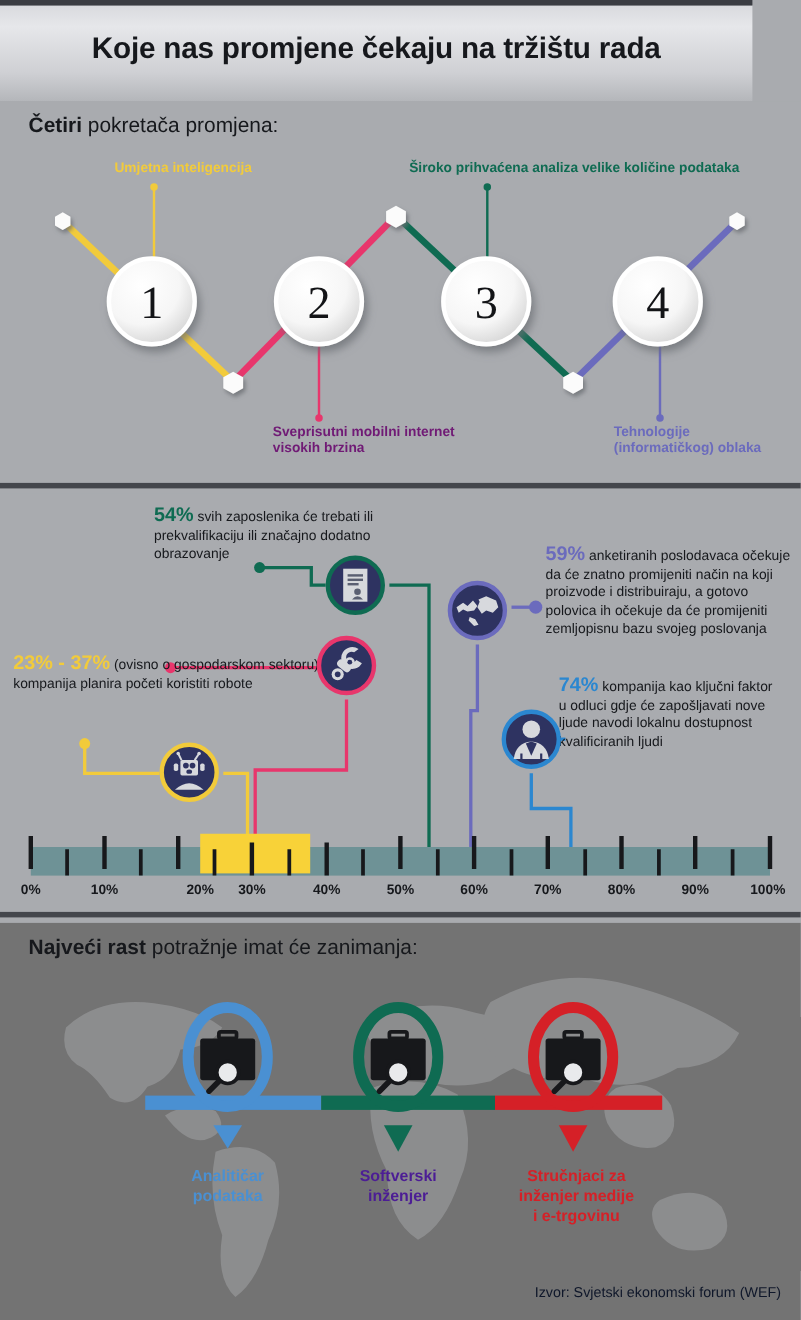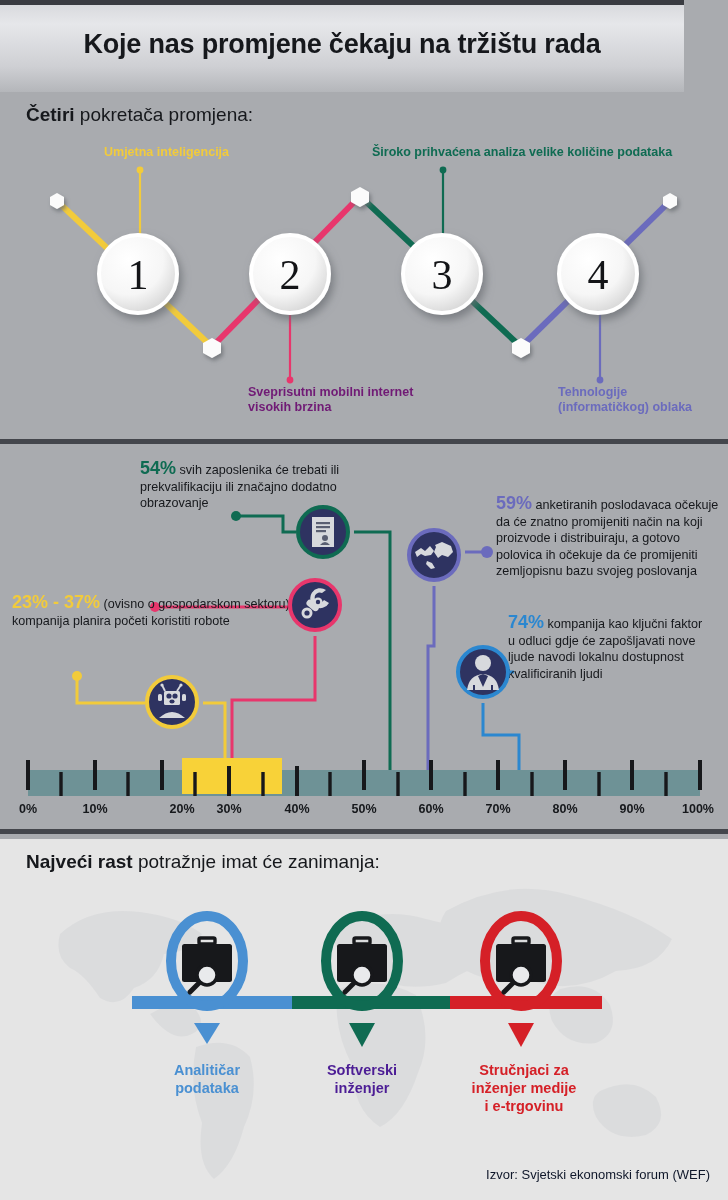--- a/index.html
+++ b/index.html
@@ -79,21 +79,21 @@
   
   .ruler-wrap { position: absolute; left: 0; top: 758px; width: 728px; height: 72px; }
   .axis-lbl {
     position: absolute; top: 44px; font-size: 12.5px; font-weight: bold; color: #16181c;
     transform: translateX(-50%); white-space: nowrap;
   }
 
   
   .sec3 {
     position: absolute; top: 839px; left: 0; width: 728px; height: 361px;
-    background: #e5e5e5; overflow: hidden;
+    background: #737373; overflow: hidden;
   }
   .sub3 { position: absolute; left: 26px; top: 12px; font-size: 19px; color: #16181c; }
   .sub3 b { font-weight: bold; }
 
   .joblbl {
     position: absolute; text-align: center; font-size: 14.5px; font-weight: bold;
     line-height: 18px; transform: translateX(-50%); white-space: nowrap;
   }
   .j1 { left: 207px; top: 1061px; color: #4a90d2; }
   .j2 { left: 362px; top: 1061px; color: #4c1d95; }

